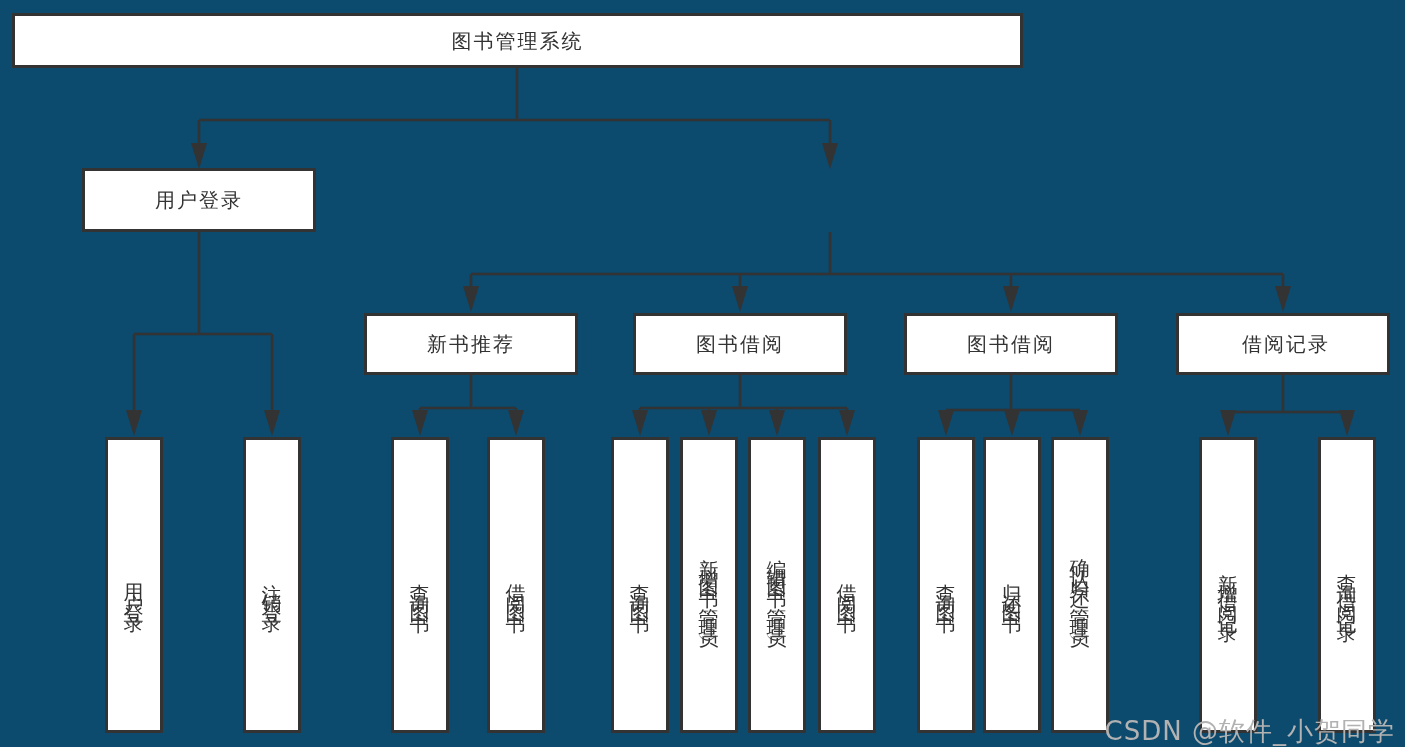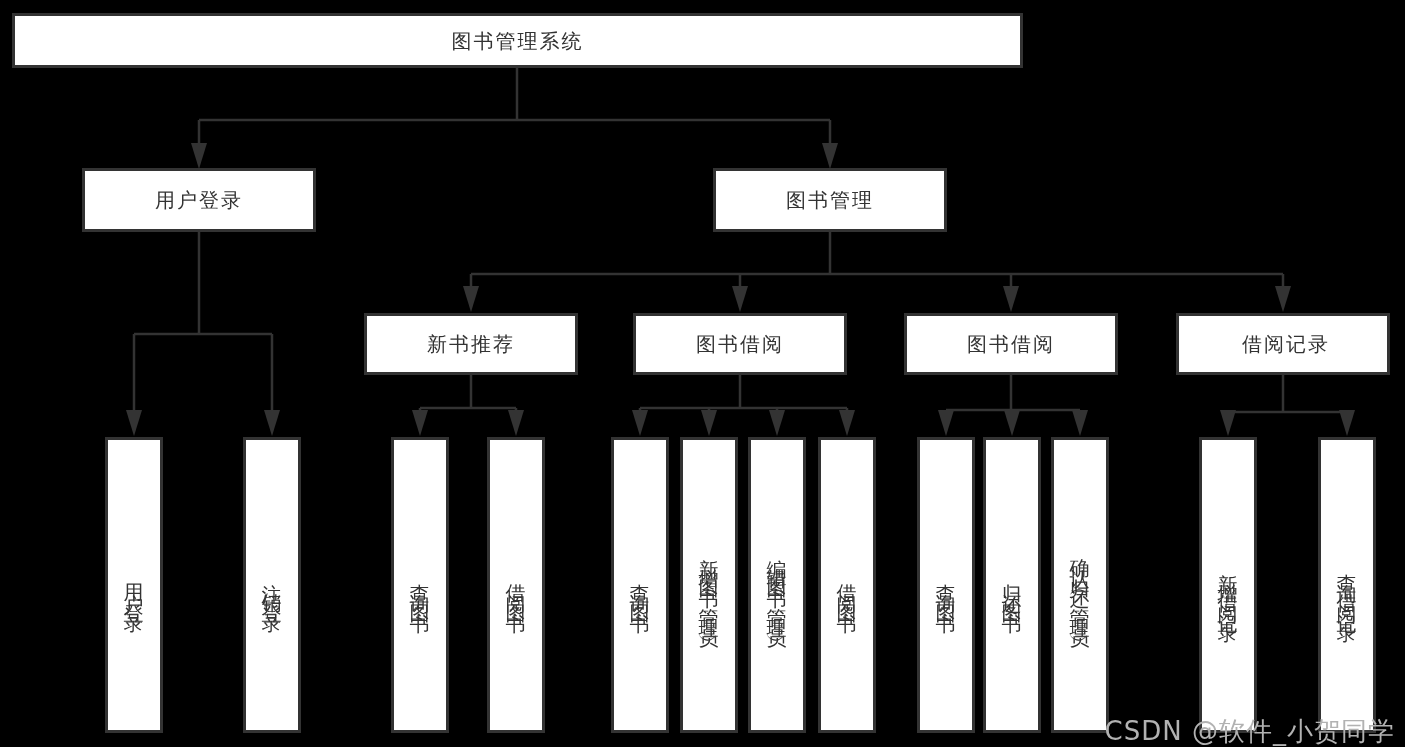--- a/index.html
+++ b/index.html
@@ -5,21 +5,21 @@
   html, body {
     margin: 0;
     padding: 0;
     background: #ffffff;
     font-family: "DejaVu Sans", "Liberation Sans", sans-serif;
   }
   .stage {
     position: relative;
     width: 1405px;
     height: 747px;
-    background: #000000;
+    background: #0c4a6e;
     overflow: hidden;
   }
   svg.connectors {
     position: absolute;
     left: 0; top: 0;
     width: 1405px;
     height: 747px;
     z-index: 1;
   }
   .node {
@@ -104,23 +104,20 @@
     </g>
   </svg>
 
   <div class="node h" style="left:12px; top:13px; width:1011px; height:55px;">
     <span>图书管理系统</span>
   </div>
 
   <div class="node h" style="left:82px; top:168px; width:234px; height:64px;">
     <span>用户登录</span>
   </div>
-  <div class="node h" style="left:713px; top:168px; width:234px; height:64px;">
-    <span>图书管理</span>
-  </div>
 
   <div class="node h" style="left:633px; top:313px; width:214px; height:62px;">
     <span>图书借阅</span>
   </div>
   <div class="node h" style="left:364px; top:313px; width:214px; height:62px;">
     <span>新书推荐</span>
   </div>
   <div class="node h" style="left:904px; top:313px; width:214px; height:62px;">
     <span>图书借阅</span>
   </div>

